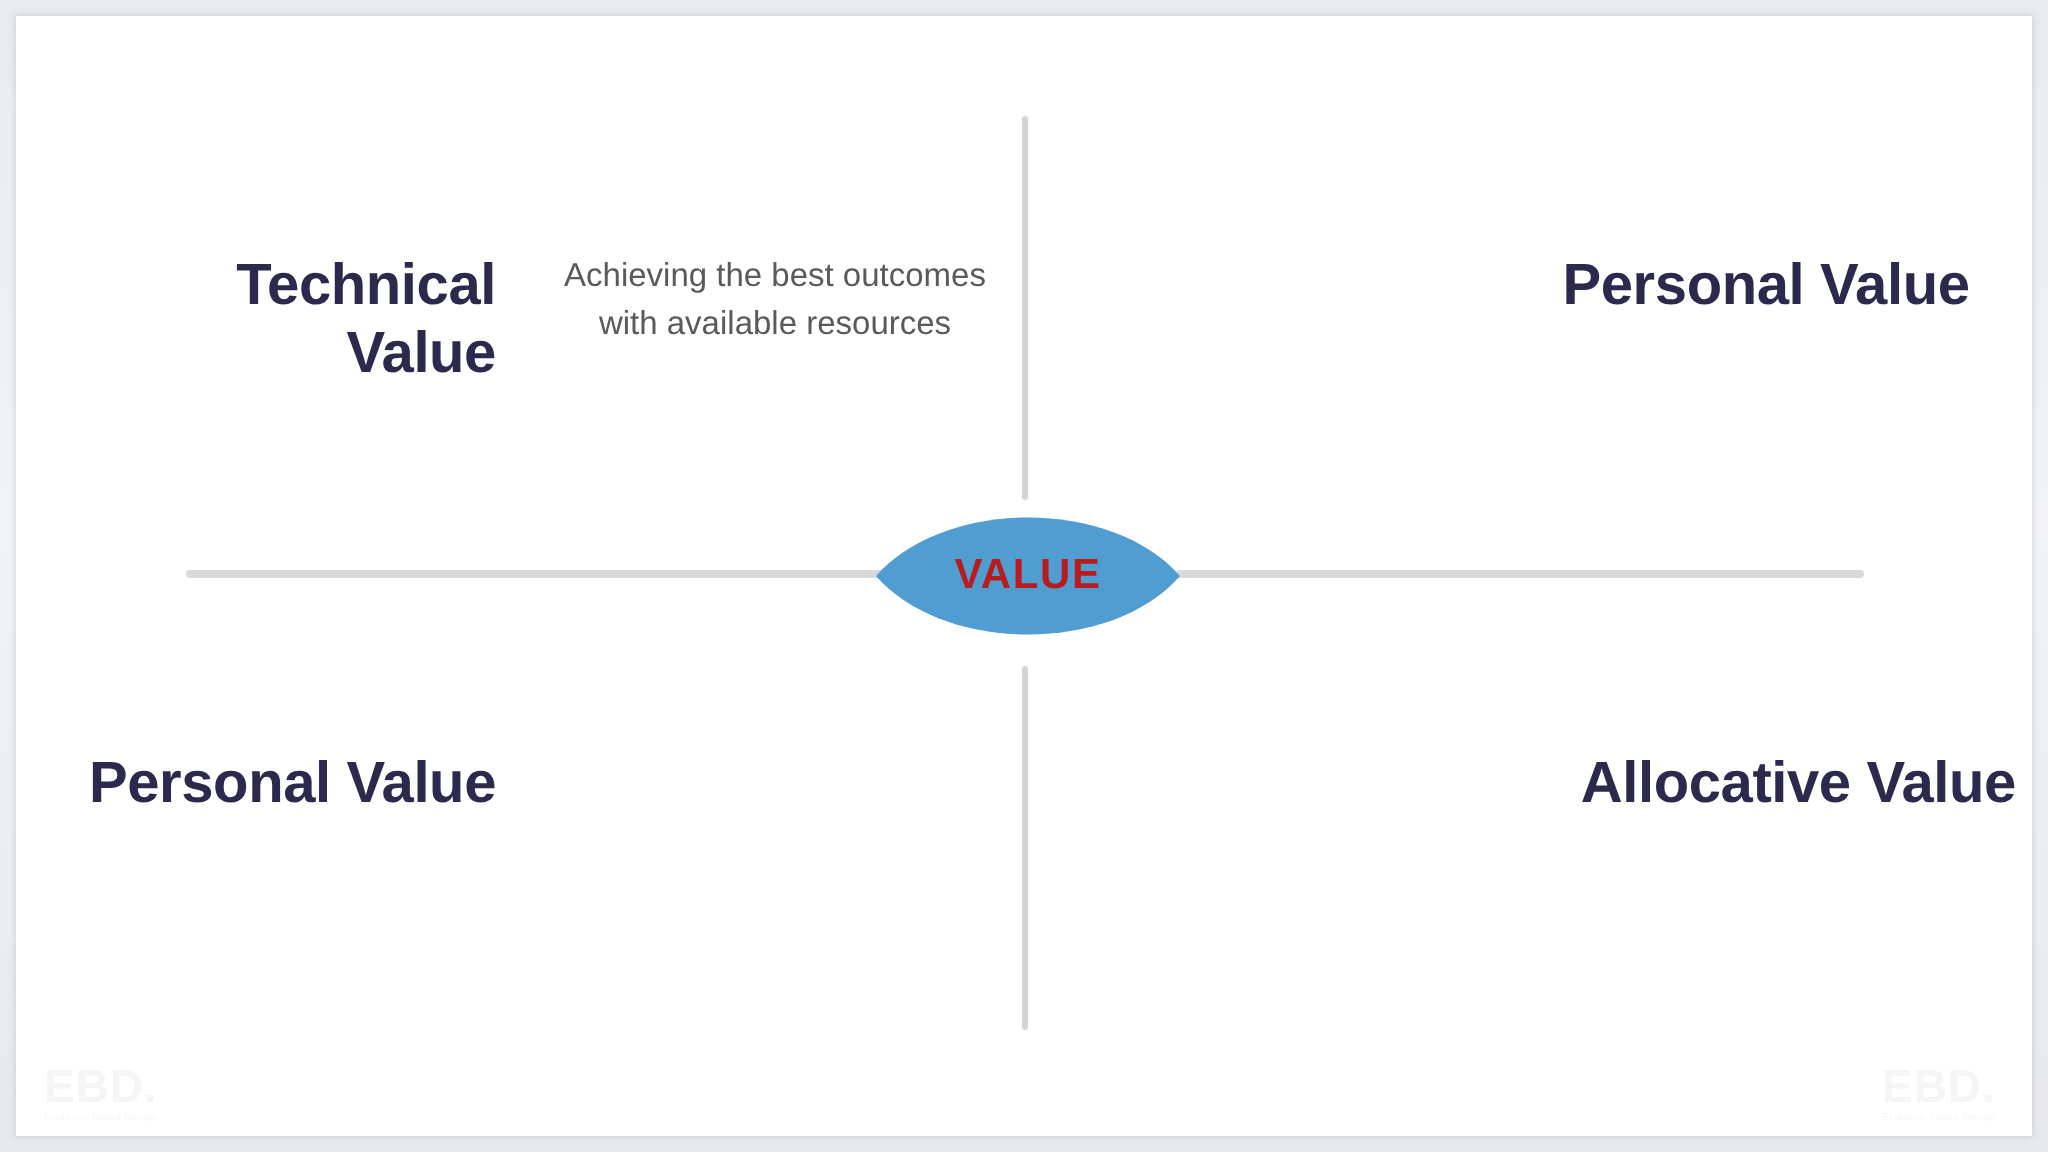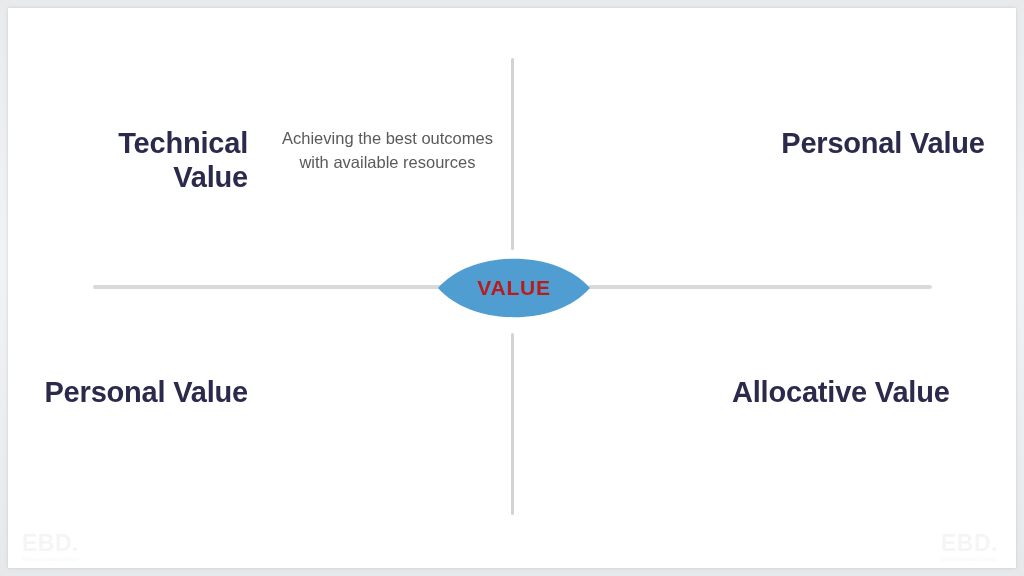--- a/index.html
+++ b/index.html
@@ -106,21 +106,21 @@
   .heading.tl { left: 30px;  top: 118px; width: 210px; text-align: right; }
   .desc.tl    { left: 272px; top: 119px; width: 215px; }
   
   .desc.tr    { left: 528px; top: 119px; width: 215px; }
   .heading.tr { left: 760px; top: 118px; width: 230px; text-align: center; }
   
   .heading.bl { left: 30px;  top: 367px; width: 210px; text-align: right; }
   .desc.bl    { left: 272px; top: 358px; width: 215px; }
   
   .desc.br    { left: 528px; top: 367px; width: 222px; }
-  .heading.br { left: 724px; top: 367px; width: 240px; text-align: left; }
+  .heading.br { left: 760px; top: 367px; width: 240px; text-align: right; }
 
   
   .watermark {
     position: absolute;
     bottom: 6px;
     opacity: 1;
     user-select: none;
   }
   .watermark.left  { left: 14px; }
   .watermark.right { right: 18px; }

